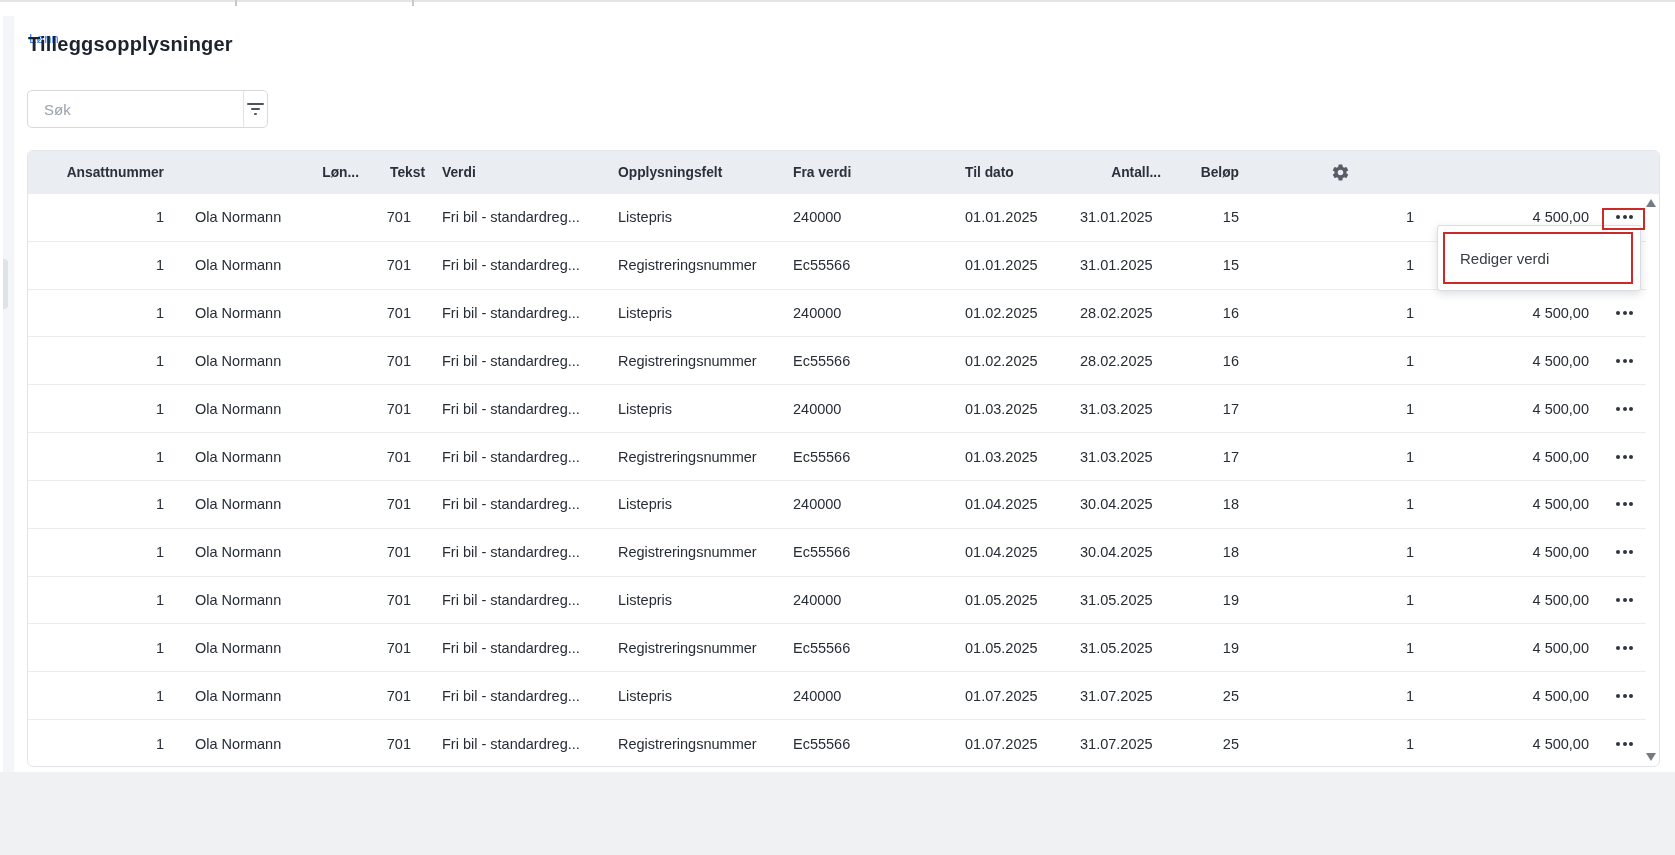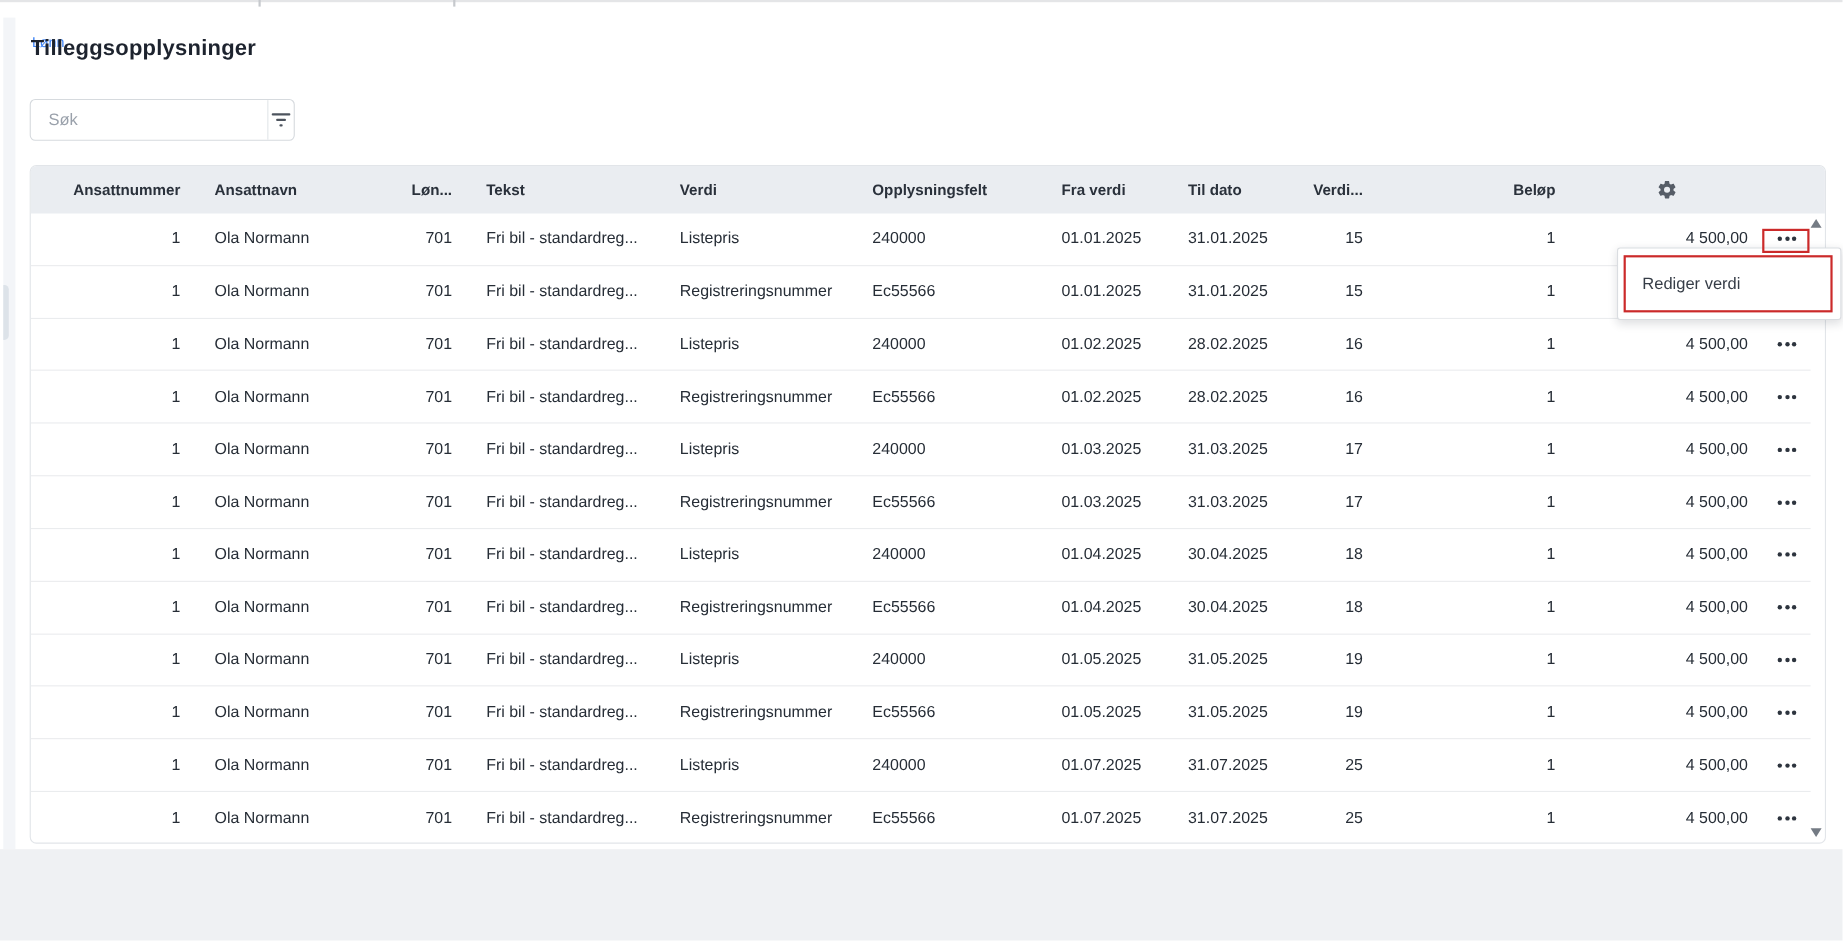--- a/index.html
+++ b/index.html
@@ -46,21 +46,21 @@
   .gear-btn svg{width:19px;height:19px;fill:#565d67;}
   .dots-btn{background:none;border:none;cursor:pointer;padding:4px 2px;display:flex;gap:2.5px;align-items:center;}
   .dot{width:4px;height:4px;border-radius:50%;background:#2d343e;display:block;}
   
   .scroll-up,.scroll-down{position:absolute;right:3px;width:0;height:0;cursor:pointer;
     border-left:5.5px solid transparent;border-right:5.5px solid transparent;}
   .scroll-up{top:48px;border-bottom:8px solid #747b84;}
   .scroll-down{top:602px;border-top:8px solid #747b84;}
   
   .context-menu{position:absolute;left:1437px;top:225px;width:204px;height:66px;background:#fff;
-    border:1px solid #dadde1;border-radius:3px;box-shadow:0 3px 9px rgba(20,30,40,.14);z-index:5;margin-left:33px;}
+    border:1px solid #dadde1;border-radius:3px;box-shadow:0 3px 9px rgba(20,30,40,.14);z-index:5;}
   .menu-annotation{position:absolute;left:5px;top:6px;width:190px;height:52px;
     border:2px solid var(--red);display:flex;align-items:center;}
   .menu-item{font-size:15px;color:#363d47;padding-left:15px;cursor:pointer;}
   
   .dots-annotation{position:absolute;left:1602px;top:208px;width:43px;height:22px;
     border:2px solid var(--red);z-index:6;pointer-events:none;}
   
   .bottom-bg{position:absolute;left:0;top:772px;width:1675px;height:83px;background:#eff1f3;}
 </style>
 </head>
@@ -84,28 +84,27 @@
       <span class="fl l1"></span>
         <span class="fl l2"></span>
         <span class="fl l3"></span>
     </span>
   </button>
 </div>
 
 <div class="card">
   <div class="trow thead" id="header-row">
     <div class="cell right">Ansattnummer</div>
-      <div class="cell left">Ansattnavn</div>
       <div class="cell right">Løn...</div>
       <div class="cell left">Tekst</div>
       <div class="cell left">Verdi</div>
       <div class="cell left">Opplysningsfelt</div>
       <div class="cell left">Fra verdi</div>
       <div class="cell left">Til dato</div>
-      <div class="cell right">Verdi...</div>
+      <div class="cell right">Antall...</div>
       <div class="cell right">Beløp</div>
       <div class="cell actions" id="gear-cell">
       <button class="gear-btn">
         <svg viewBox="0 0 24 24">
           <path d="M19.4 13c.04-.32.06-.66.06-1s-.02-.68-.06-1l2.1-1.65c.19-.15.24-.42.12-.64l-2-3.46c-.12-.22-.39-.3-.61-.22l-2.49 1c-.52-.4-1.08-.73-1.69-.98l-.38-2.65A.49.49 0 0 0 14 2h-4c-.25 0-.46.18-.49.42l-.38 2.65c-.61.25-1.17.59-1.69.98l-2.49-1c-.23-.09-.49 0-.61.22l-2 3.46c-.13.22-.07.49.12.64L4.56 11c-.04.32-.06.66-.06 1s.02.68.06 1l-2.1 1.65c-.19.15-.24.42-.12.64l2 3.46c.12.22.39.3.61.22l2.49-1c.52.4 1.08.73 1.69.98l.38 2.65c.03.24.24.42.49.42h4c.25 0 .46-.18.49-.42l.38-2.65c.61-.25 1.17-.59 1.69-.98l2.49 1c.23.09.49 0 .61-.22l2-3.46c.12-.22.07-.49-.12-.64L19.4 13zM12 15.5A3.5 3.5 0 1 1 12 8.5a3.5 3.5 0 0 1 0 7z"></path>
         </svg>
       </button>
     </div>
   </div>
   <div class="tbody" id="tbody">

